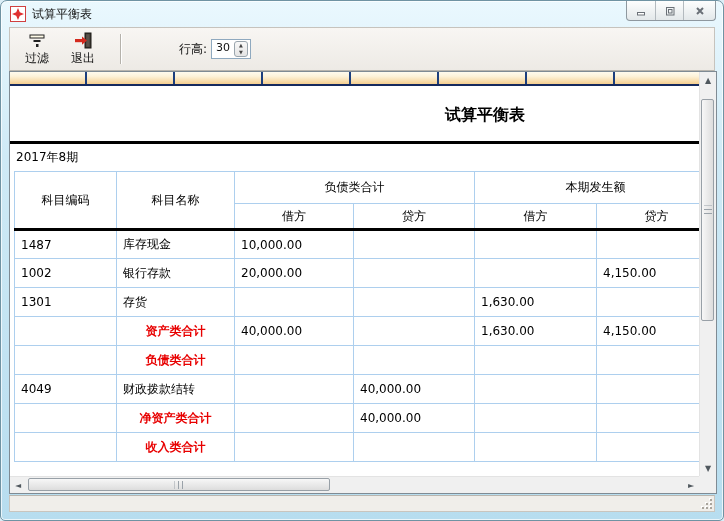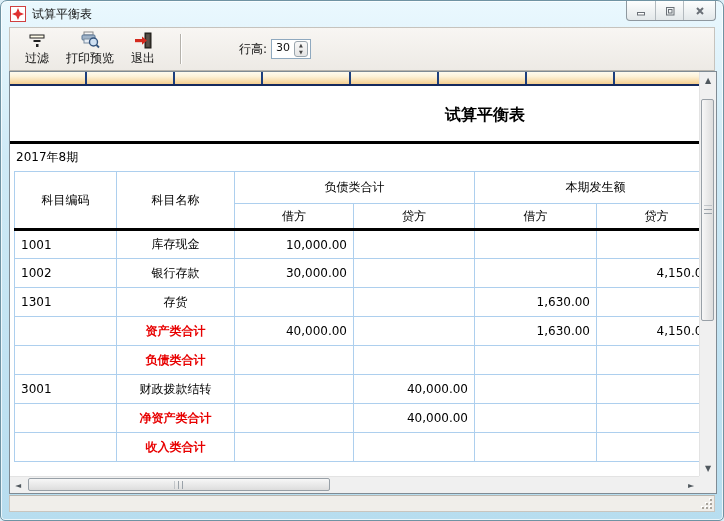--- a/index.html
+++ b/index.html
@@ -50,22 +50,22 @@
   .report-title{width:950px;height:58px;line-height:58px;text-align:center;
     font-size:16px;font-weight:bold;color:#000;border-bottom:3px solid #000;}
   .period{height:27px;line-height:27px;padding-left:6px;font-size:12px;color:#000;}
   table.grid{margin-left:4px;width:702px;border-collapse:collapse;table-layout:fixed;font-size:12px;color:#000;}
   table.grid th,table.grid td{border:1px solid var(--grid-line);font-weight:normal;overflow:hidden;white-space:nowrap;}
   table.grid thead tr.h1 th{height:32px;text-align:center;}
   table.grid thead tr.h2 th{height:26px;text-align:center;}
   table.grid thead .hdr-bottom{border-bottom:3px solid #000;}
   table.grid td{height:29px;padding:0 6px;}
   td.c-code{text-align:left;}
-  td.c-name{text-align:center;}
-  td.num{text-align:right;}
+  td.c-name{text-align:left;}
+  td.num{}
   tr.total td.c-name{color:var(--total-red);font-weight:bold;text-align:center;margin-left:35px;}
   
   .vscroll{position:absolute;top:0;right:0;bottom:17px;width:17px;background:#f0f0f0;border-left:1px solid #e3e3e3;}
   .hscroll{position:absolute;left:0;bottom:0;right:17px;height:17px;background:#f0f0f0;border-top:1px solid #e3e3e3;}
   .sb-arrow{position:absolute;display:flex;align-items:center;justify-content:center;
     font-size:8px;color:#50585e;background:#f0f0f0;}
   .v-up{top:0;left:0;right:0;height:16px;}
   .v-down{bottom:0;left:0;right:0;height:16px;}
   .h-left{left:0;top:0;bottom:0;width:16px;}
   .h-right{right:0;top:0;bottom:0;width:16px;}
@@ -126,32 +126,20 @@
   <div class="toolbar">
     <div class="tbtn">
       <span class="ticon">
         <svg width="18" height="17" viewBox="0 0 18 17">
             <rect x="2" y="3" width="14" height="3" fill="#fffbe8" stroke="#222"></rect>
             <rect x="5.5" y="8" width="7" height="2" fill="#222"></rect>
             <rect x="8" y="12" width="2.5" height="3" fill="#222"></rect>
           </svg>
       </span>
       <span>过滤</span>
-    </div>
-    <div class="tbtn">
-      <span class="ticon">
-        <svg width="20" height="18" viewBox="0 0 20 18">
-            <rect x="4" y="1" width="9" height="3" fill="#f5f5f5" stroke="#8a8a8a"></rect>
-            <rect x="2" y="4" width="13" height="5" rx="1" fill="#9fb3c8" stroke="#5a7795"></rect>
-            <rect x="4" y="8" width="9" height="4" fill="#e8eef5" stroke="#7b8da0"></rect>
-            <circle cx="13.5" cy="11" r="4" fill="#cfe0f2" stroke="#35557e" stroke-width="1.4"></circle>
-            <line x1="16.5" y1="14" x2="19" y2="16.5" stroke="#35557e" stroke-width="1.8"></line>
-          </svg>
-      </span>
-      <span>打印预览</span>
     </div>
     <div class="tbtn">
       <span class="ticon">
         <svg width="19" height="17" viewBox="0 0 19 17">
             <rect x="11" y="1" width="6" height="15" fill="#3b3630" stroke="#1d1a16"></rect>
             <rect x="12.2" y="2.2" width="3.4" height="12.6" fill="#5a524a"></rect>
             <rect x="1" y="7" width="7" height="3.2" fill="#d42a1e"></rect>
             <path d="M8 4.5 L13 8.6 L8 12.7 Z" fill="#d42a1e"></path>
           </svg>
       </span>
@@ -194,31 +182,31 @@
             </tr>
             <tr class="h2">
               <th class="hdr-bottom">借方</th>
               <th class="hdr-bottom">贷方</th>
               <th class="hdr-bottom">借方</th>
               <th class="hdr-bottom">贷方</th>
             </tr>
           </thead>
           <tbody>
               <tr>
-    <td class="c-code">1001</td>
+    <td class="c-code">1487</td>
     <td class="c-name">库存现金</td>
     <td class="num">10,000.00</td>
     <td class="num"></td>
     <td class="num"></td>
     <td class="num"></td>
   </tr>
               <tr>
     <td class="c-code">1002</td>
     <td class="c-name">银行存款</td>
-    <td class="num">30,000.00</td>
+    <td class="num">20,000.00</td>
     <td class="num"></td>
     <td class="num"></td>
     <td class="num">4,150.00</td>
   </tr>
               <tr>
     <td class="c-code">1301</td>
     <td class="c-name">存货</td>
     <td class="num"></td>
     <td class="num"></td>
     <td class="num">1,630.00</td>
@@ -234,21 +222,21 @@
   </tr>
               <tr class="total">
     <td class="c-code"></td>
     <td class="c-name">负债类合计</td>
     <td class="num"></td>
     <td class="num"></td>
     <td class="num"></td>
     <td class="num"></td>
   </tr>
               <tr>
-    <td class="c-code">3001</td>
+    <td class="c-code">4049</td>
     <td class="c-name">财政拨款结转</td>
     <td class="num"></td>
     <td class="num">40,000.00</td>
     <td class="num"></td>
     <td class="num"></td>
   </tr>
               <tr class="total">
     <td class="c-code"></td>
     <td class="c-name">净资产类合计</td>
     <td class="num"></td>

